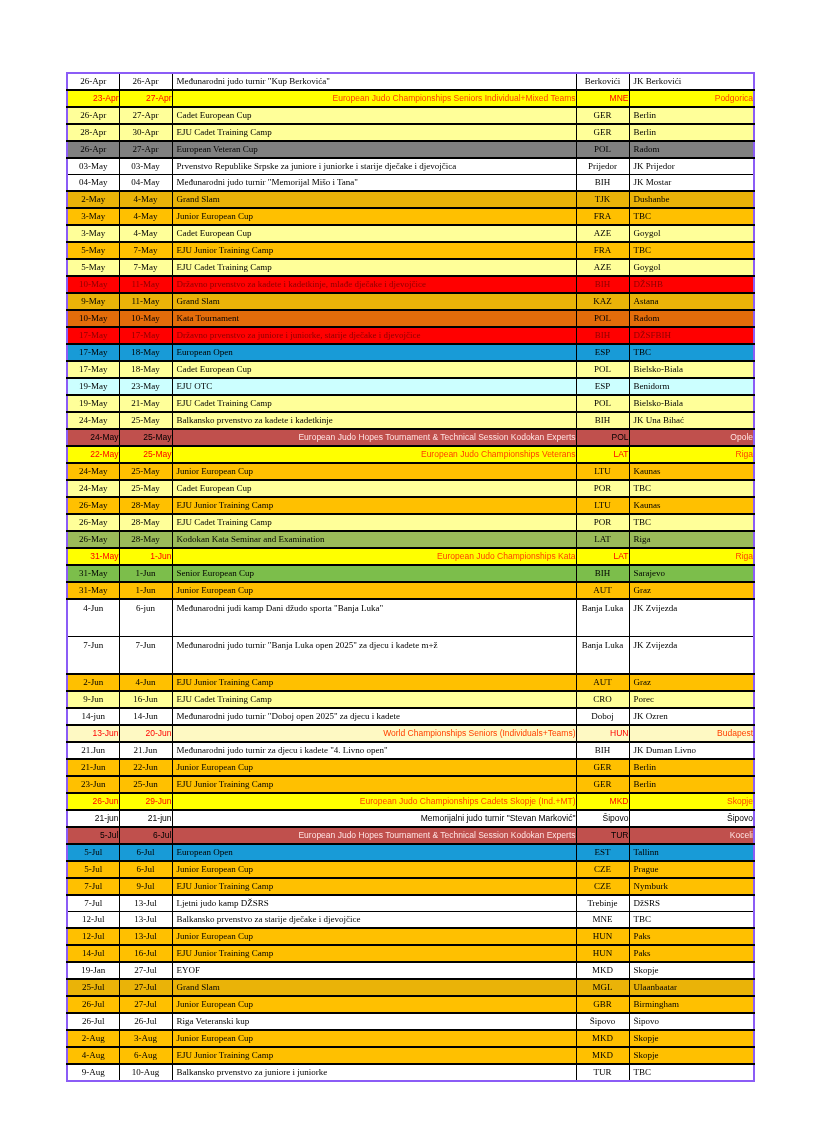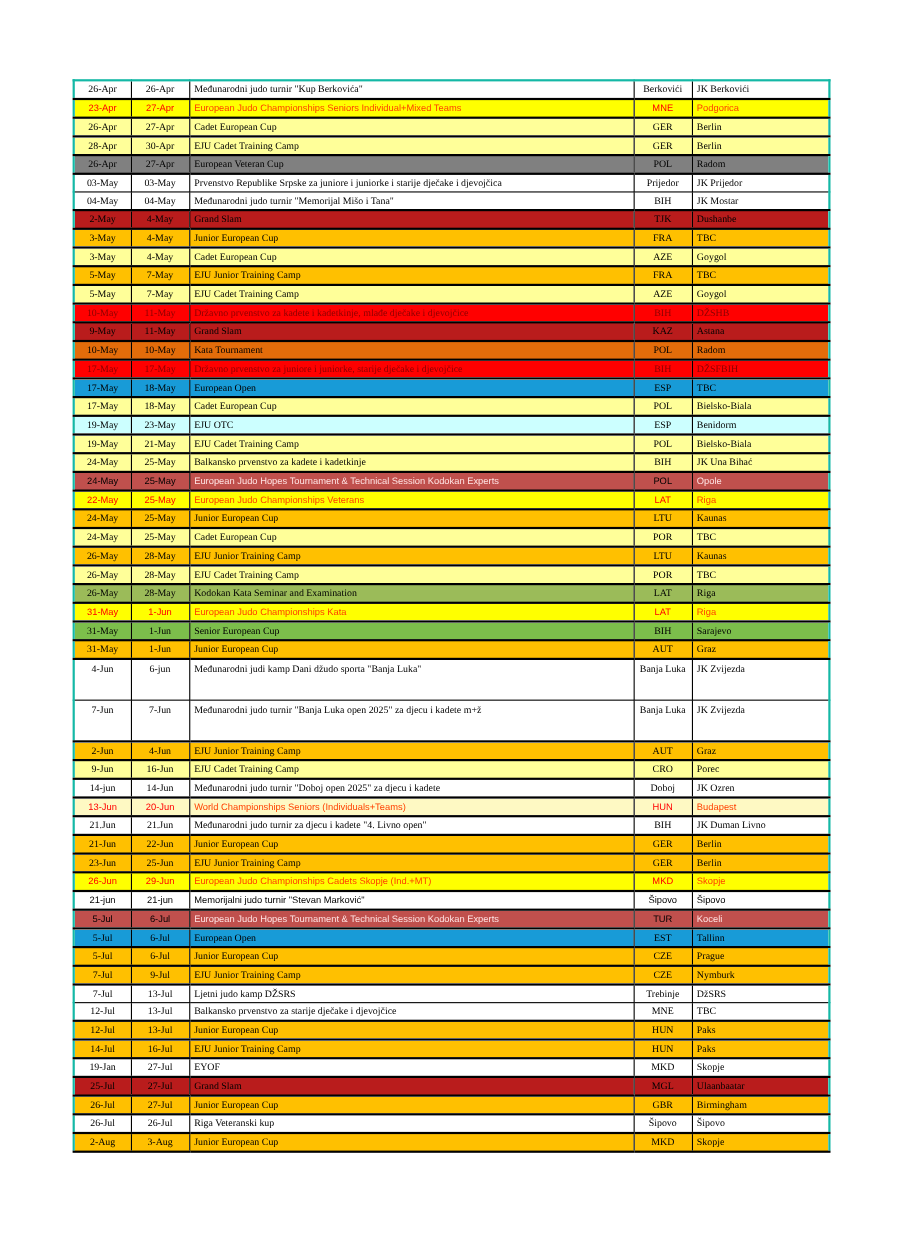--- a/index.html
+++ b/index.html
@@ -1,38 +1,38 @@
 <!DOCTYPE html>
 <html><head>
 <meta charset="utf-8">
 <style>
   html,body{margin:0;padding:0;}
   body{
     width:819px;height:1123px;background:#ffffff;position:relative;
     font-family:"Liberation Serif", serif;
   }
   .sheet{position:absolute;left:66px;top:72px;}
-  table{border-collapse:collapse;table-layout:fixed;border:2px solid #14b8a6;}
+  table{border-collapse:collapse;table-layout:fixed;border:2px solid #8b5cf6;}
   col.c1{width:52px}col.c2{width:53px}col.c3{width:404px}col.c4{width:53px}col.c5{width:125px}
   td{
     border:1px solid #000;height:15px;font-size:9px;line-height:11px;
     overflow:hidden;white-space:nowrap;padding:0;vertical-align:middle;color:#000;
   }
   td.c{text-align:center}
   td.l{padding-left:4px;text-align:left}
   tr.hl td{border-top-width:2px;border-bottom-width:2px;}
   tr.tall td{height:33px;vertical-align:top;padding-top:3px;}
-  tr.sans td{font-family:"Liberation Sans", sans-serif;font-size:8.5px;}
+  tr.sans td{font-family:"Liberation Sans", sans-serif;font-size:8.5px;text-align:right;}
 
   .v-plain td{background:#ffffff}
   .v-plainsans td{background:#ffffff}
   .v-ly td{background:#FFFF99}
   .v-gold td{background:#FFC000}
   .v-gray td{background:#808080}
-  .v-pink td{background:#b91c1c}
+  .v-pink td{background:#eab308}
   .v-red td{background:#FF0000;color:#8B0000}
   .v-dorange td{background:#E36C0A}
   .v-blue td{background:#189BD7}
   .v-cyan td{background:#CCFFFF}
   .v-olive td{background:#9BBB59}
   .v-green td{background:#7CBE4B}
   .v-champ td{background:#FFFF00;color:#FF0000}
   .v-champ td:nth-child(3),.v-champ td:nth-child(5){color:#FF4000}
   .v-champpink td{background:#fef9c3;color:#FF0000}
   .v-champpink td:nth-child(3),.v-champpink td:nth-child(5){color:#FF4000}
@@ -430,15 +430,29 @@
     <td class="c">Šipovo</td>
     <td class="l">Šipovo</td>
   </tr>
         <tr class="v-gold hl">
     <td class="c">2-Aug</td>
     <td class="c">3-Aug</td>
     <td class="l">Junior European Cup</td>
     <td class="c">MKD</td>
     <td class="l">Skopje</td>
   </tr>
+        <tr class="v-gold hl">
+    <td class="c">4-Aug</td>
+    <td class="c">6-Aug</td>
+    <td class="l">EJU Junior Training Camp</td>
+    <td class="c">MKD</td>
+    <td class="l">Skopje</td>
+  </tr>
+        <tr class="v-plain">
+    <td class="c">9-Aug</td>
+    <td class="c">10-Aug</td>
+    <td class="l">Balkansko prvenstvo za juniore i juniorke</td>
+    <td class="c">TUR</td>
+    <td class="l">TBC</td>
+  </tr>
       </tbody>
   </table>
 </div>
 
 </body></html>

